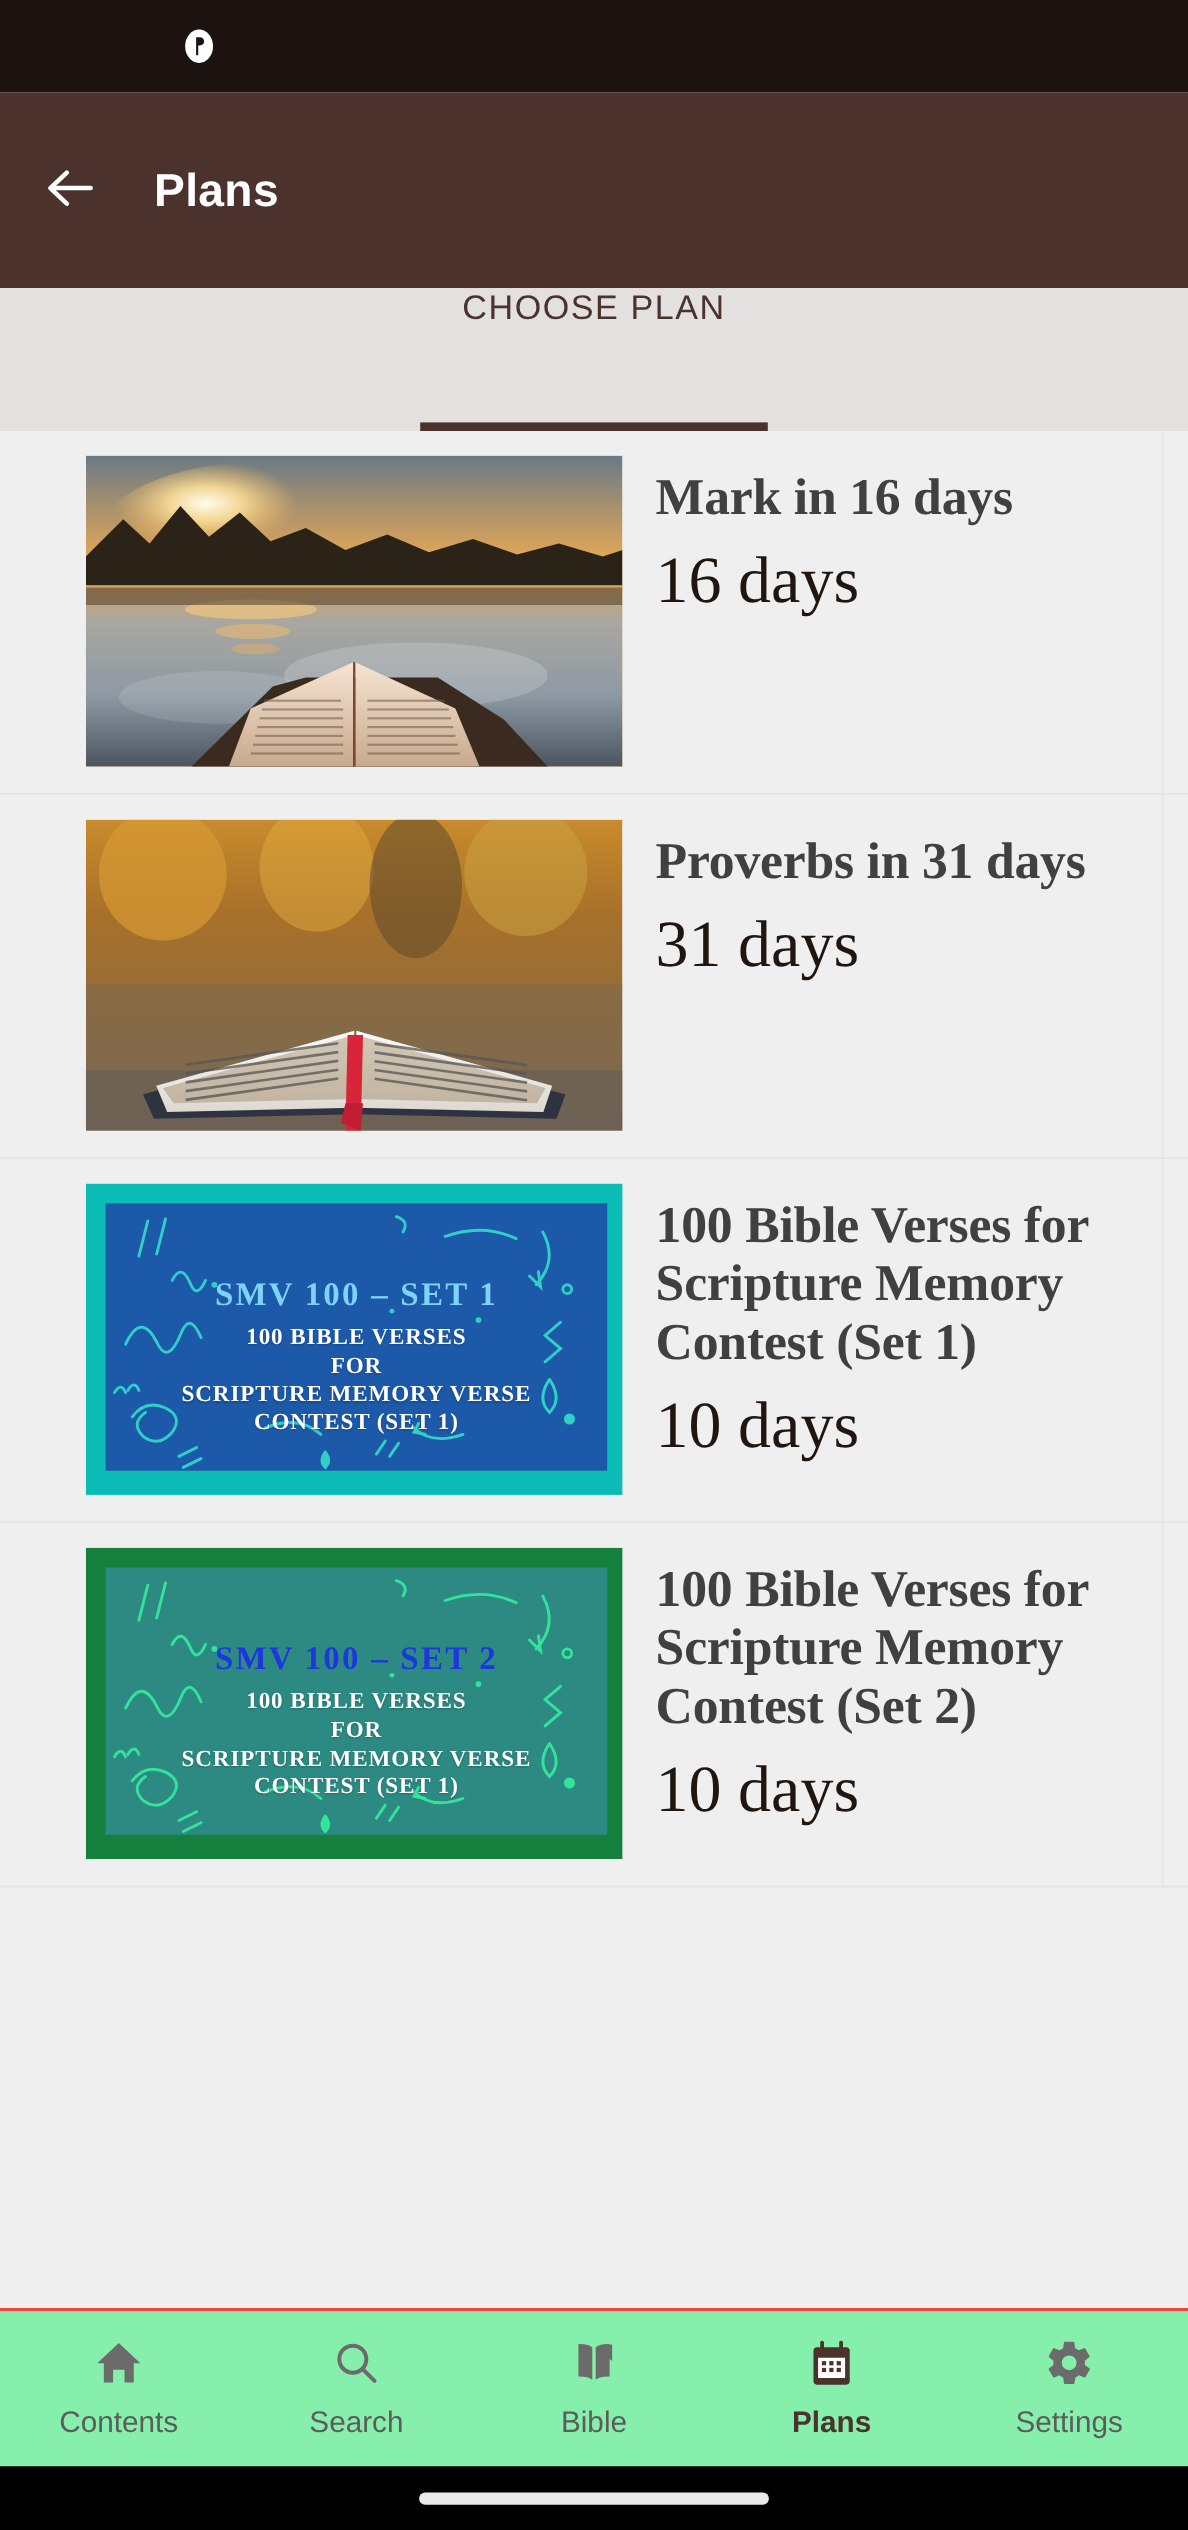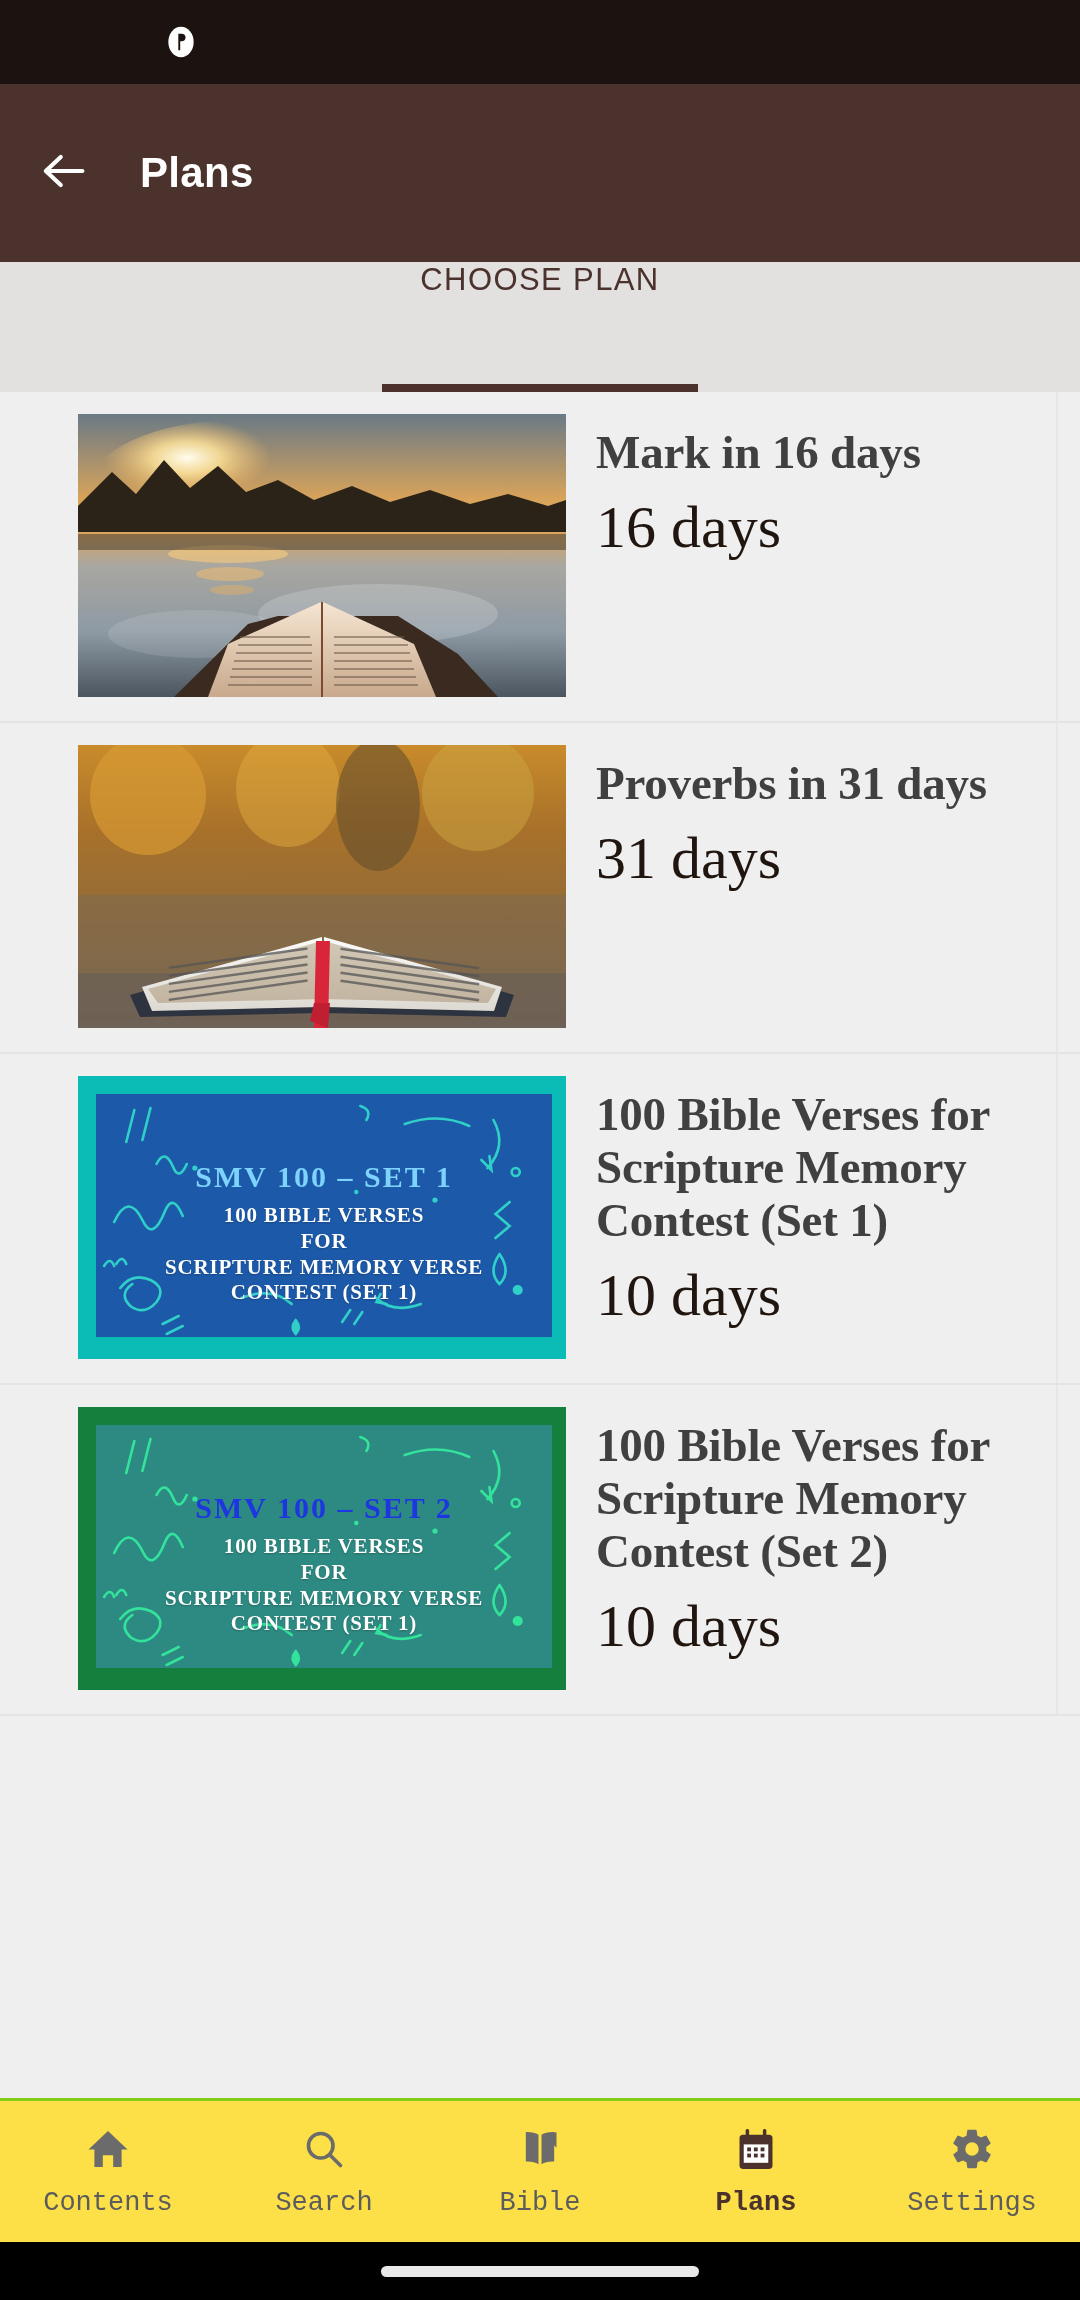--- a/index.html
+++ b/index.html
@@ -84,24 +84,23 @@
   }
   .poster-sub {
     position:absolute; left:0; right:0; top:45%;
     text-align:center; font-family:"Liberation Serif", serif;
     font-weight:700; font-size:21px; line-height:1.22; color:#ffffff;
     letter-spacing:.8px; text-shadow:0 1px 2px rgba(0,0,0,.25);
   }
 
   
   .bottomnav {
-    flex:0 0 144px; height:144px; background:#fde047;
-    display:flex; align-items:center; border-top:3px solid #84cc16;
+    flex:0 0 144px; height:144px; background:#86efac;
+    display:flex; align-items:center; border-top:3px solid #ef4444;
     box-shadow:0 -2px 5px rgba(0,0,0,.06);
-    font-family:Liberation Mono, monospace;
   }
   .nav-item {
     flex:1 1 0; display:flex; flex-direction:column; align-items:center; justify-content:center;
     gap:11px; cursor:pointer;
   }
   .nav-label { font-size:27px; color:#5c5c5c; }
   .nav-item.active .nav-label { color:#4b322d; font-weight:700; }
   .gesture {
     flex:0 0 58px; height:58px; background:#000000; display:flex;
     align-items:center; justify-content:center;

